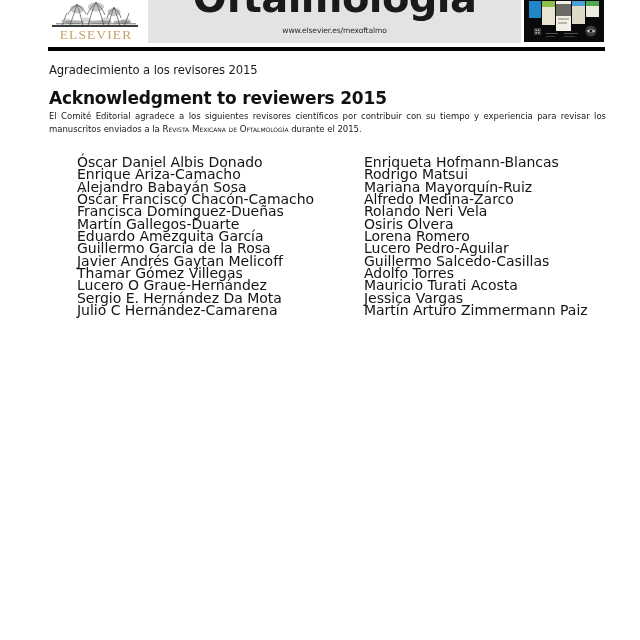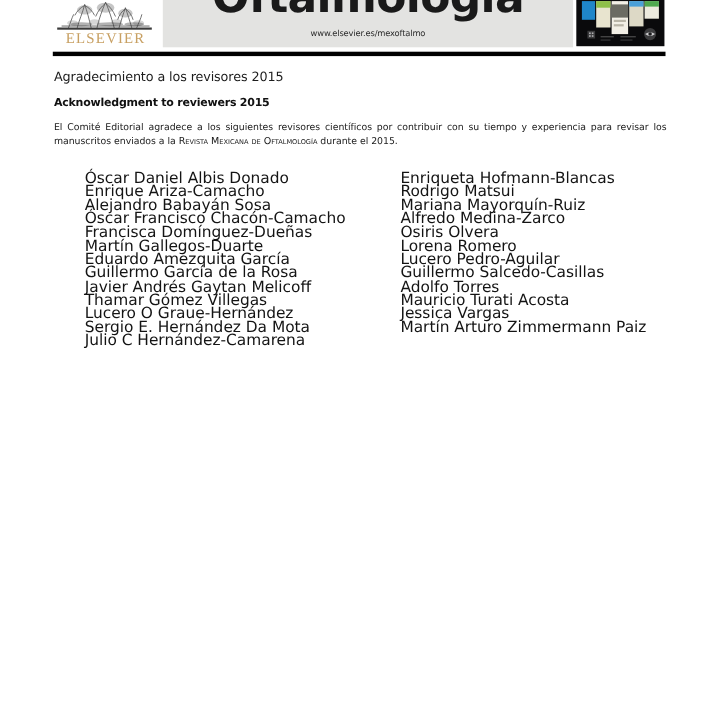--- a/index.html
+++ b/index.html
@@ -135,21 +135,21 @@
     color: #1c1c1c;
     letter-spacing: -0.1px;
   }
 
   .english-title {
     position: absolute;
     left: 49px;
     top: 88px;
     font-family: "DejaVu Sans", sans-serif;
     font-weight: 700;
-    font-size: 10px;
+    font-size: 17px;
     color: #111111;
     letter-spacing: -0.2px;
   }
 
   .intro-para {
     position: absolute;
     left: 49px;
     top: 110px;
     width: 557px;
     font-family: "DejaVu Sans", sans-serif;
@@ -289,20 +289,21 @@
       <div class="name">Lucero O Graue-Hernández</div>
       <div class="name">Sergio E. Hernández Da Mota</div>
       <div class="name">Julio C Hernández-Camarena</div>
     </div>
 
     <div class="col col-right">
       <div class="name">Enriqueta Hofmann-Blancas</div>
       <div class="name">Rodrigo Matsui</div>
       <div class="name">Mariana Mayorquín-Ruiz</div>
       <div class="name">Alfredo Medina-Zarco</div>
+      <div class="name">Rolando Neri Vela</div>
       <div class="name">Osiris Olvera</div>
       <div class="name">Lorena Romero</div>
       <div class="name">Lucero Pedro-Aguilar</div>
       <div class="name">Guillermo Salcedo-Casillas</div>
       <div class="name">Adolfo Torres</div>
       <div class="name">Mauricio Turati Acosta</div>
       <div class="name">Jessica Vargas</div>
       <div class="name">Martín Arturo Zimmermann Paiz</div>
     </div>
 

